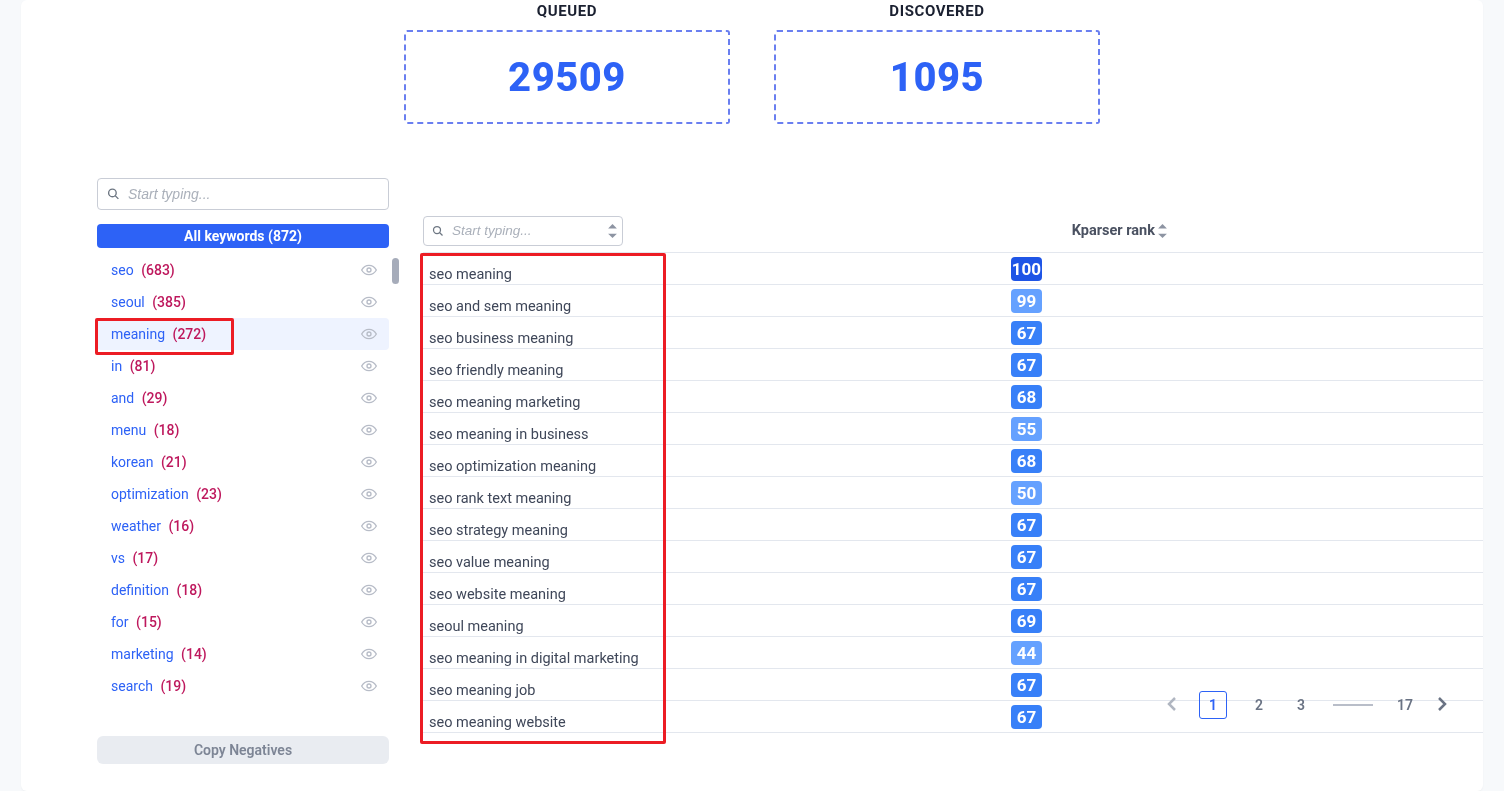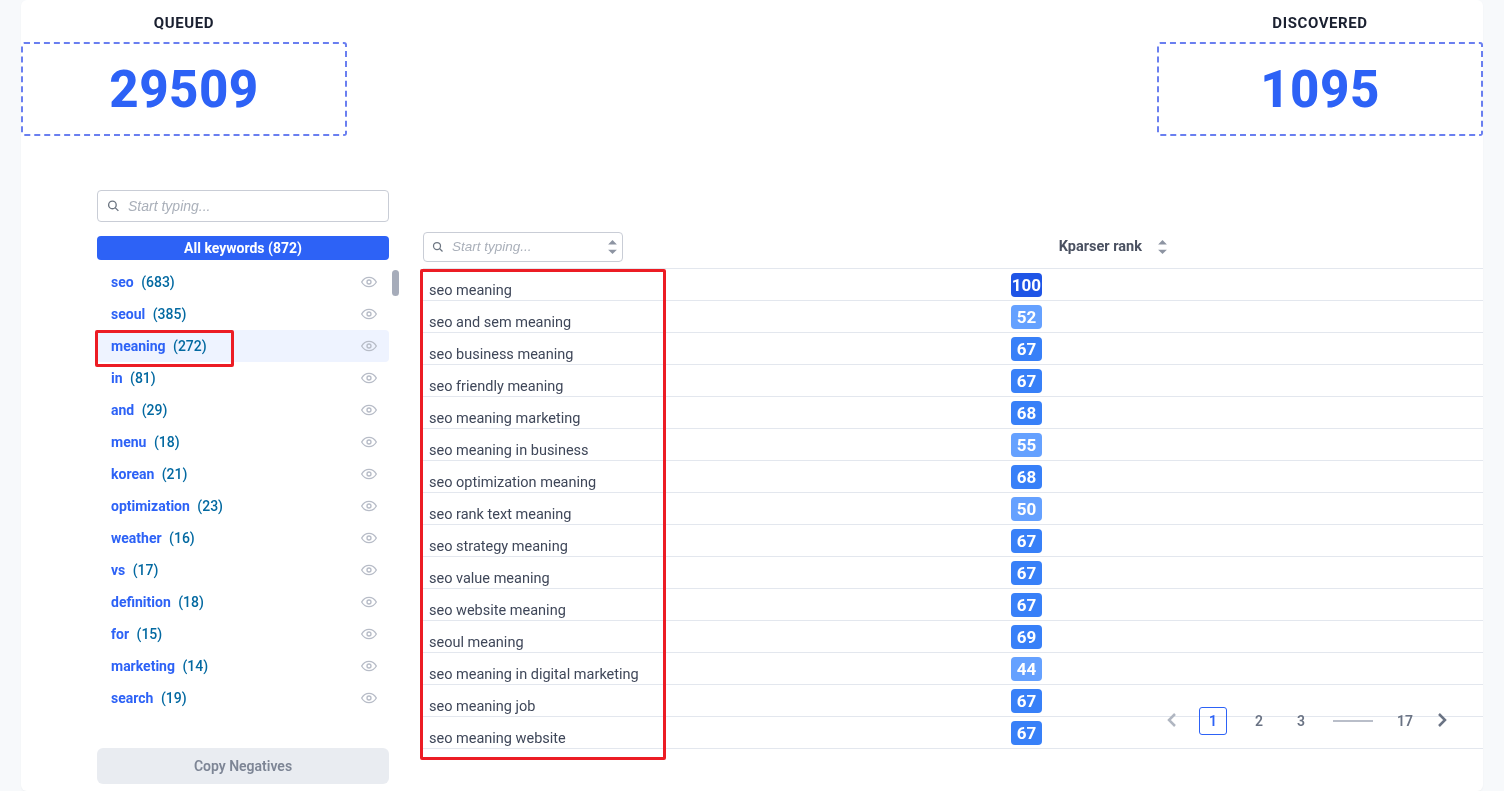--- a/index.html
+++ b/index.html
@@ -37,23 +37,23 @@
     width:1462px;
     height:791px;
     background:var(--white);
     border-radius:6px;
     box-shadow:0 1px 2px rgba(0,0,0,.04);
   }
 
   
   .stats{
     display:flex;
-    justify-content:space-between;
+    justify-content:center;
     gap:44px;
-    padding-top:14px;
+    padding-top:2px;
   }
   .stat-block{
     width:326px;
     text-align:center;
   }
   .stat-label{
     font-weight:700;
     font-size:15px;
     letter-spacing:.6px;
     color:#1a2030;
@@ -62,21 +62,21 @@
   }
   .stat-box{
     border:2px dashed #6a7ff0;
     border-radius:3px;
     height:94px;
     display:flex;
     align-items:center;
     justify-content:center;
   }
   .stat-value{
-    font-size:51px;
+    font-size:40px;
     font-weight:800;
     color:var(--blue);
     letter-spacing:.5px;
   }
 
   
   .body{
     display:flex;
     gap:34px;
     padding:54px 0 0 76px;
@@ -147,39 +147,39 @@
   }
   .kw-item{
     height:32px;
     display:flex;
     align-items:center;
     justify-content:space-between;
     padding:0 12px 0 14px;
     border-radius:4px;
     cursor:pointer;
   }
-  .kw-item .label{ color:var(--blue); font-weight:700;margin-top:46px; }
-  .kw-item .count{ color:#0369a1; margin-left:4px; font-weight:500;}
+  .kw-item .label{ color:var(--blue); font-weight:400;margin-top:46px; }
+  .kw-item .count{ color:#be185d; margin-left:4px; font-weight:500;}
   .kw-item .eye{ color:#b7bcc7; }
   .kw-item .eye svg{ display:block; }
   .kw-item.selected{
     background:var(--light-row-sel);
   }
 
   
   .red-annot-left{
     position:absolute;
     border:3px solid #ec1c24;
     border-radius:2px;
     pointer-events:none;
   }
 
   .copy-neg{
     margin-top:16px;
-    height:36px;
+    height:28px;
     border-radius:6px;
     background:#e9ecf1;
     color:#7d8595;
     font-weight:600;
     font-size:14px;
     display:flex;
     align-items:center;
     justify-content:center;
     cursor:pointer;
   }
@@ -217,21 +217,21 @@
   .main-search .sort-arrows{
     position:absolute;
     right:6px; top:50%; transform:translateY(-50%);
     color:#8d94a2;
     pointer-events:none;
   }
   .kparser-col{
     margin-left:auto;
     display:flex;
     align-items:center;
-    gap:16px;
+    gap:3px;
     color:#4a5161;
     font-weight:700;
     font-size:14.5px;
     padding-right:316px;
     cursor:pointer;
   }
   .sort-ic{ color:#8d94a2; }
   .sort-ic svg{ display:block; }
 
   .rows{
@@ -506,21 +506,21 @@
           </div>
         </div>
 
         <div class="rows" id="rows">
             <div class="row">
               <span class="kw-text">seo meaning</span>
               <span class="badge dark">100</span>
             </div>
             <div class="row">
               <span class="kw-text">seo and sem meaning</span>
-              <span class="badge alt">52</span>
+              <span class="badge alt">99</span>
             </div>
             <div class="row">
               <span class="kw-text">seo business meaning</span>
               <span class="badge">67</span>
             </div>
             <div class="row">
               <span class="kw-text">seo friendly meaning</span>
               <span class="badge">67</span>
             </div>
             <div class="row">

